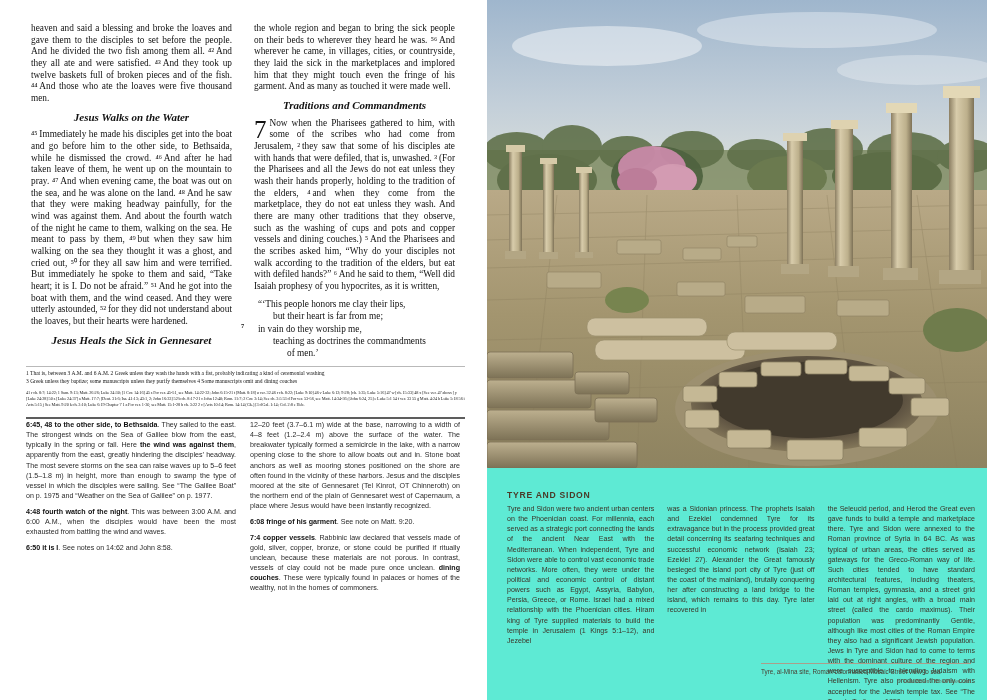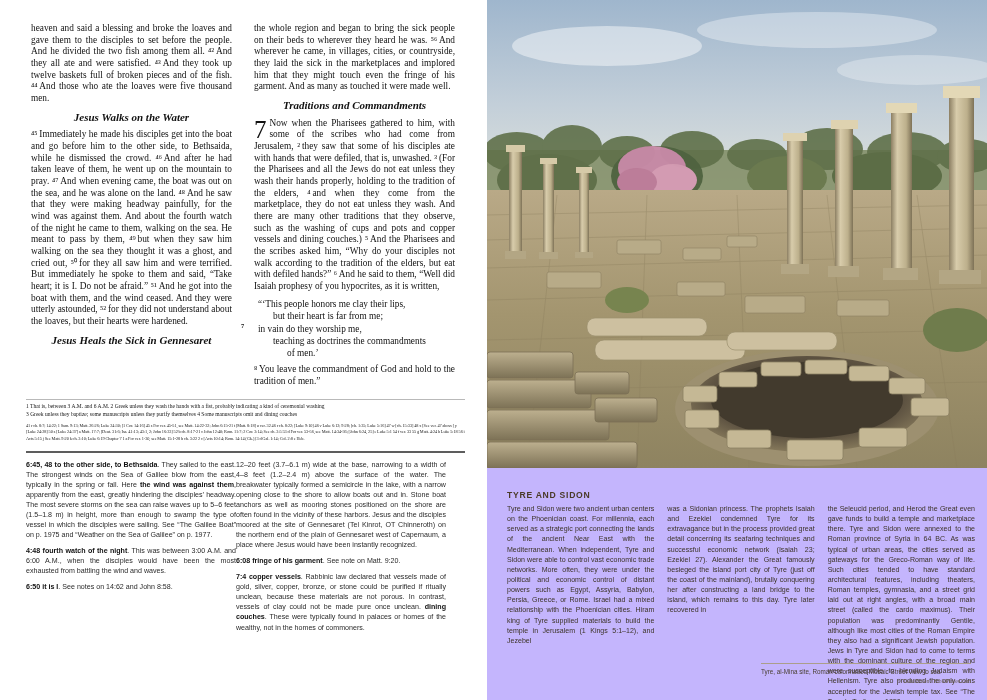--- a/index.html
+++ b/index.html
@@ -114,21 +114,22 @@
     letter-spacing: -0.05px;
   }
 
   
   .notes-rule {
     margin-top: 9px;
     border-top: 2.2px solid #5d5d5d;
   }
   .notes-cols {
     display: flex;
-    margin-top: 7px;
+    gap: 14px;
+    margin-top: 1px;
   }
   .notes-col {
     width: 210px;
     font-family: "Liberation Sans", sans-serif;
     font-size: 7.1px;
     line-height: 1.42;
     color: #2a2a2a;
     text-align: justify;
   }
   .notes-col p { margin: 0 0 6px 0; }
@@ -150,21 +151,21 @@
     height: 468px;
     overflow: hidden;
     background: #9fb0c4;
   }
   .photo svg { display: block; }
   .article {
     position: absolute;
     left: 0; top: 468px;
     width: 500px;
     height: 232px;
-    background: #c4b5fd;
+    background: #5eead4;
     box-sizing: border-box;
     padding: 22px 12px 0 20px;
   }
   .article-title {
     font-family: "Liberation Sans", sans-serif;
     font-weight: 700;
     font-size: 8.6px;
     letter-spacing: 0.085em;
     color: #4a3a28;
     margin-bottom: 4px;
@@ -227,21 +228,20 @@
         <p class="dropcap-para"><span class="dropcap">7</span><span>Now when the Pharisees gathered to him, with some of the scribes who had come from Jerusalem, ² they saw that some of his disciples ate with hands that were defiled, that is, unwashed. ³ (For the Pharisees and all the Jews do not eat unless they wash their hands properly, holding to the tradition of the elders, ⁴ and when they come from the marketplace, they do not eat unless they wash. And there are many other traditions that they observe, such as the washing of cups and pots and copper vessels and dining couches.) ⁵ And the Pharisees and the scribes asked him, “Why do your disciples not walk according to the tradition of the elders, but eat with defiled hands?” ⁶ And he said to them, “Well did Isaiah prophesy of you hypocrites, as it is written,</span></p>
 
         <div class="poetry">
           <div class="l1"><span class="vnum"></span><span>“‘This people honors me clay their lips,</span></div>
           <div class="l2"><span>but their heart is far from me;</span></div>
           <div class="l1"><span class="vnum">7</span><span>in vain do they worship me,</span></div>
           <div class="l2"><span>teaching as doctrines the commandments</span></div>
           <div class="l3"><span>of men.’</span></div>
         </div>
 
-        <p style="margin-top:5px">⁸ You leave the commandment of God and hold to the tradition of men.”</p>
       </div>
     </div>
 
     <div class="fn-block">
       <span>1 That is, between 3 A.M. and 6 A.M.</span>
       <span>2 Greek unless they wash the hands with a fist, probably indicating a kind of ceremonial washing</span><br>
       <span>3 Greek unless they baptize; some manuscripts unless they purify themselves</span>
       <span>4 Some manuscripts omit and dining couches</span>
     </div>
 

